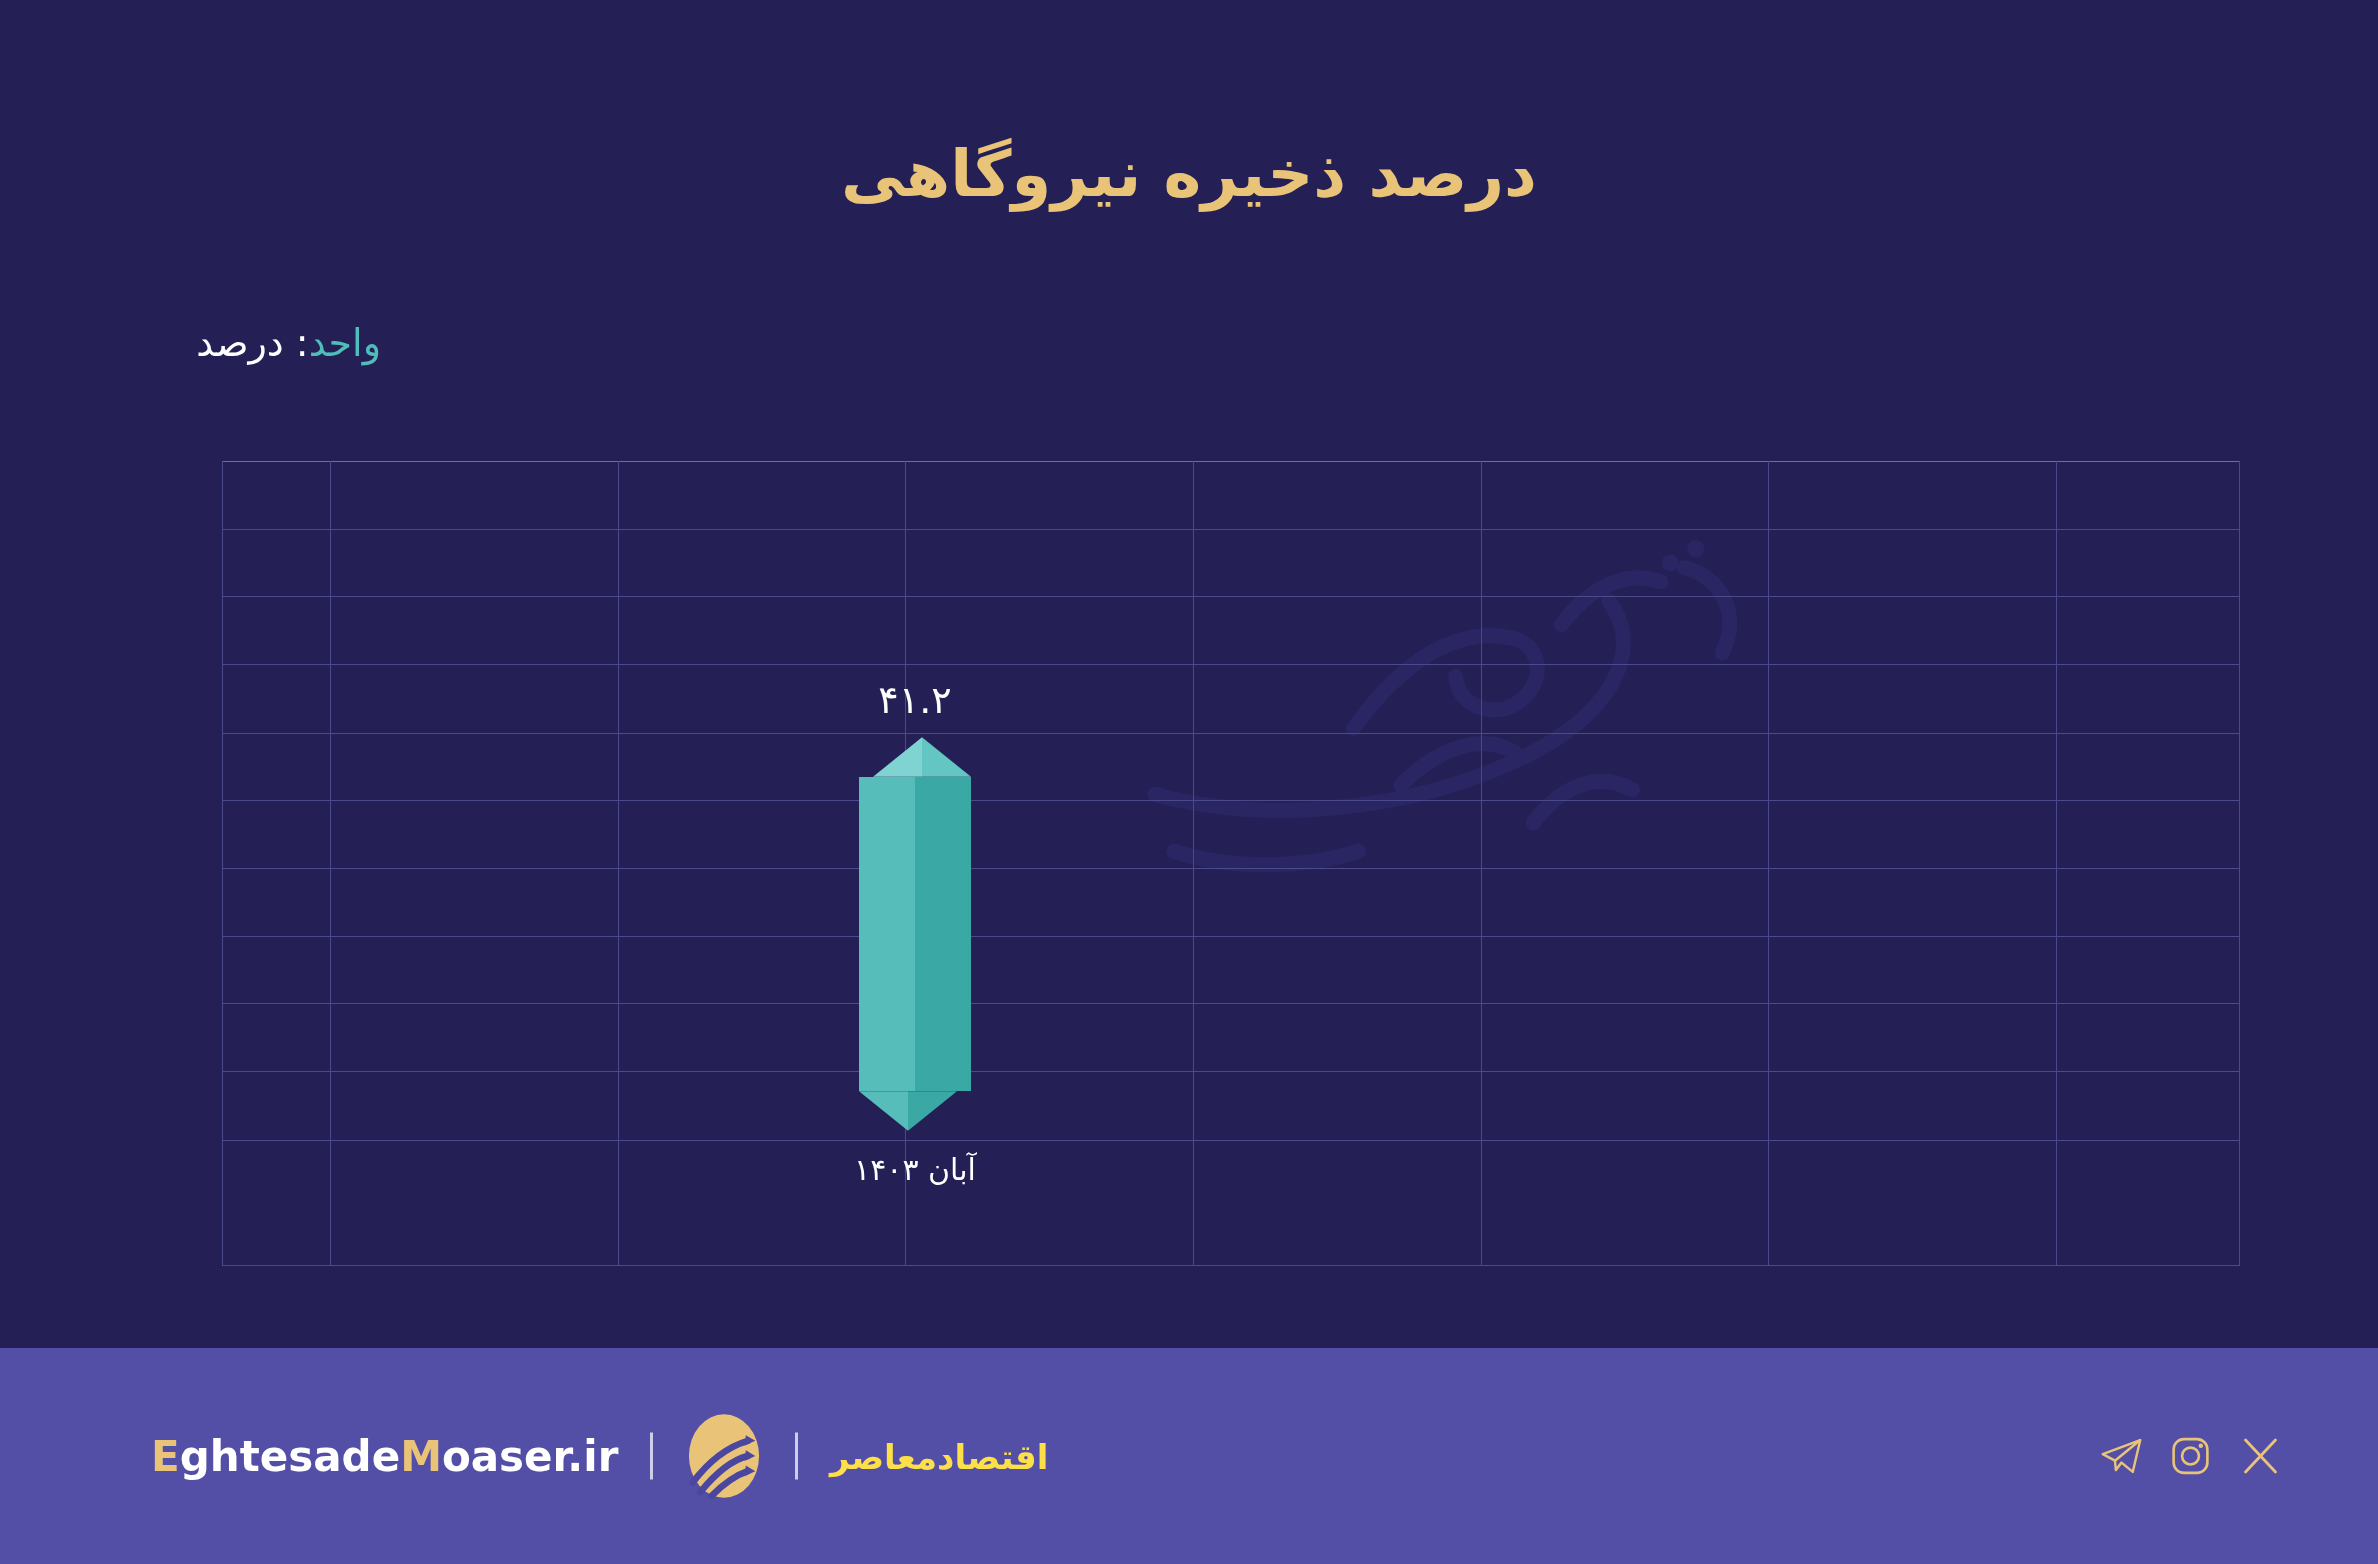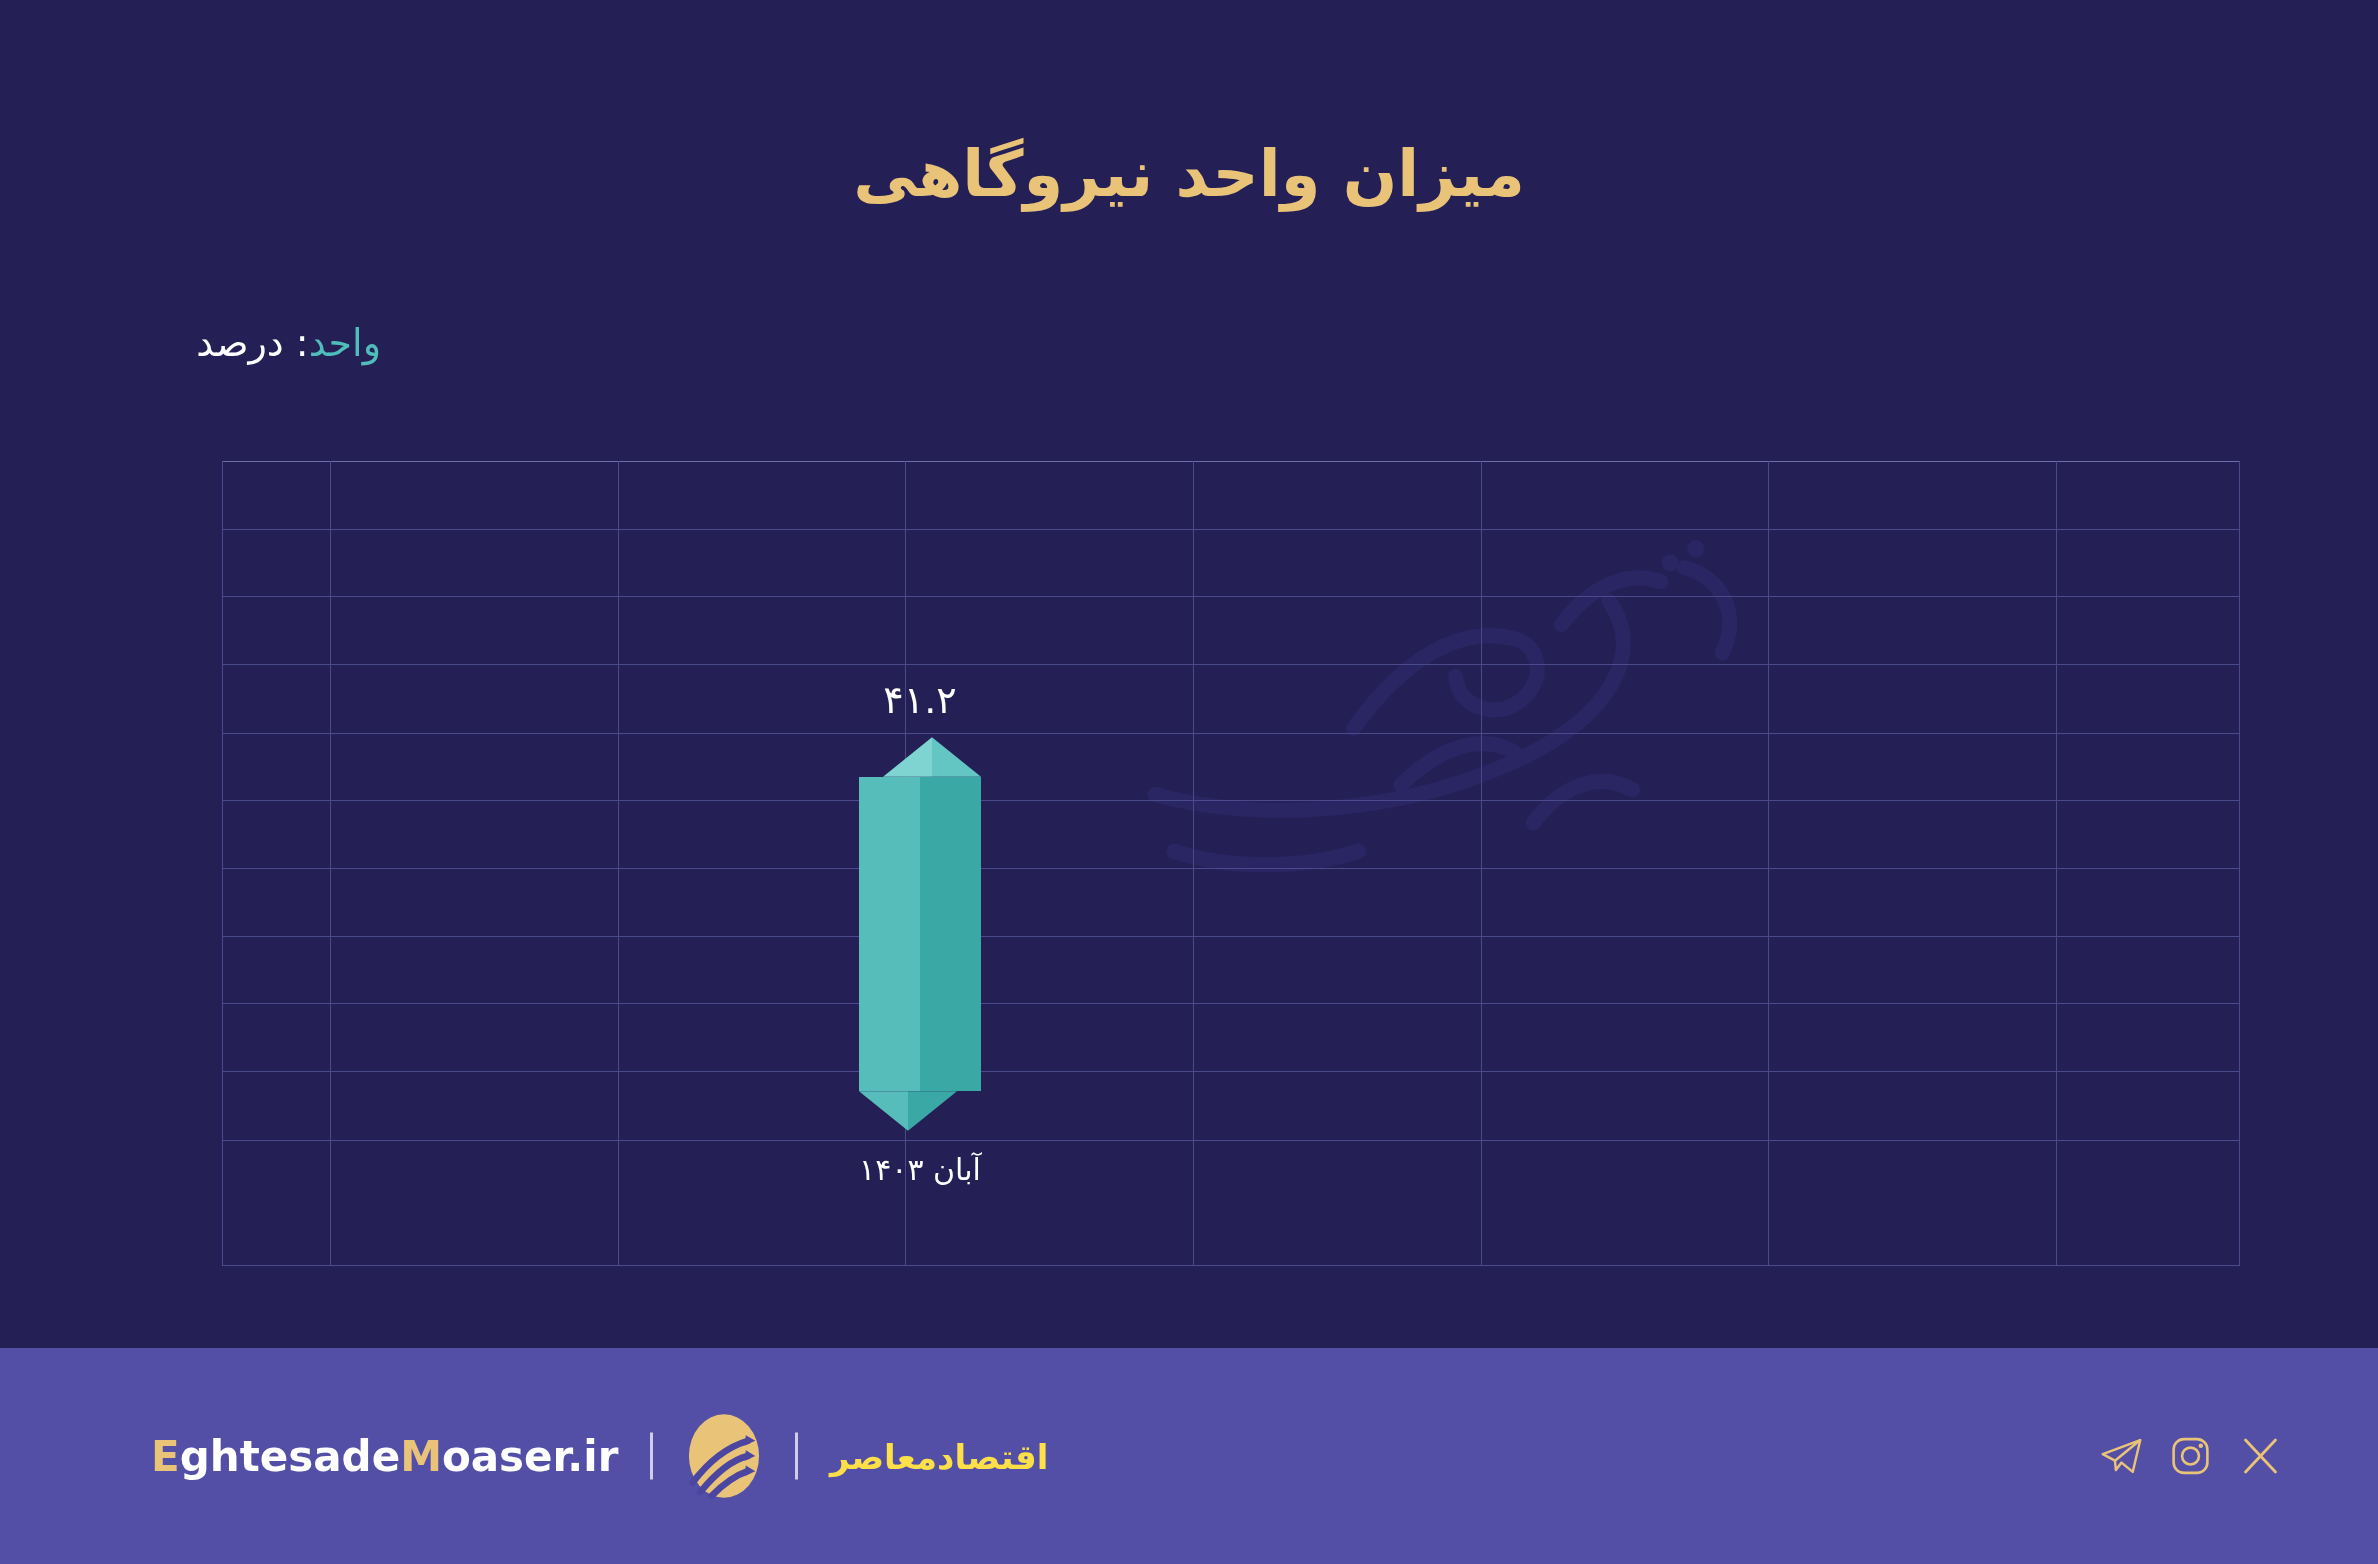--- a/index.html
+++ b/index.html
@@ -90,21 +90,21 @@
     <path d="M440 330 C470 290 510 275 545 295"></path>
     <path d="M600 60 C640 70 660 110 640 150"></path>
     <path d="M60 360 C120 380 200 378 255 360"></path>
   </g>
   <g fill="#35307a">
     <circle cx="585" cy="55" r="9"></circle>
     <circle cx="612" cy="40" r="9"></circle>
   </g>
 </svg>
 
-<div id="title">میزان واحد نیروگاهی</div>
+<div id="title">درصد ذخیره نیروگاهی</div>
 
 <div id="unit">
   <span class="u-key">واحد</span><span class="u-val">: درصد</span>
 </div>
 
 <div id="plot">
     <div class="gl-h gl-top" style="top: 0px;"></div>
     <div class="ytick" style="top: 0px;">۸۰</div>
     <div class="gl-h" style="top: 68px;"></div>
     <div class="ytick" style="top: 68px;">۷۰</div>
@@ -128,21 +128,21 @@
     <div class="gl-h" style="top: 804px;"></div>
     <div class="gl-v" style="left: 0px;"></div>
     <div class="gl-v" style="left: 108px;"></div>
     <div class="gl-v" style="left: 396px;"></div>
     <div class="gl-v" style="left: 683px;"></div>
     <div class="gl-v" style="left: 971px;"></div>
     <div class="gl-v" style="left: 1259px;"></div>
     <div class="gl-v" style="left: 1546px;"></div>
     <div class="gl-v" style="left: 1834px;"></div>
     <div class="gl-v" style="left: 2017px;"></div>
-    <div class="bar" style="left: 637px; width: 122px; height: 354px; bottom: 175px;">
+    <div class="bar" style="left: 637px; width: 112px; height: 354px; bottom: 175px;">
       <div class="bar-top" style="height: 40px;"><svg width="98" height="40" viewBox="0 0 104 42" xmlns="http://www.w3.org/2000/svg">
           <polygon points="0,42 52,0 52,42" fill="#7fd3d0"></polygon>
           <polygon points="52,0 104,42 52,42" fill="#63c6c3"></polygon>
         </svg></div>
       <div class="bar-body" style="top: 40px; height: 314px;">
         <div class="face-l"></div>
         <div class="face-r"></div>
       </div>
       <div class="bar-bottom" style="top: 354px;"><svg width="98" height="40" viewBox="0 0 104 42" xmlns="http://www.w3.org/2000/svg">
           <polygon points="0,0 52,42 52,0" fill="#56bdba"></polygon>

